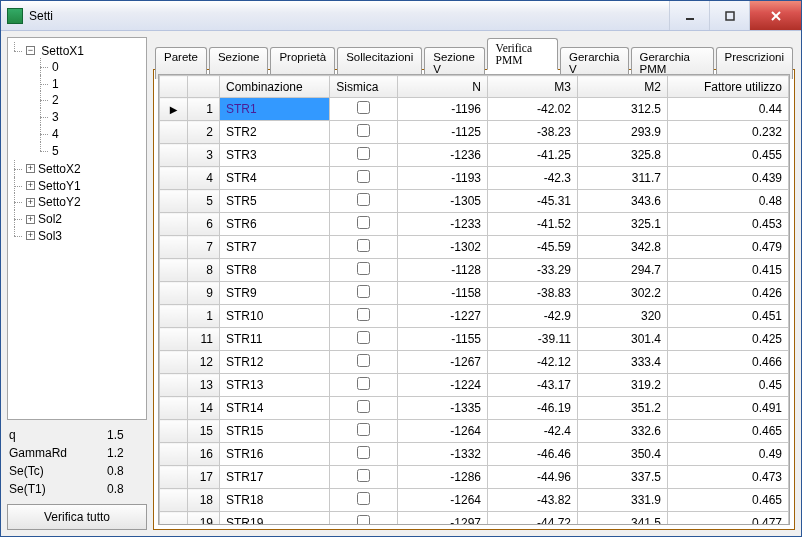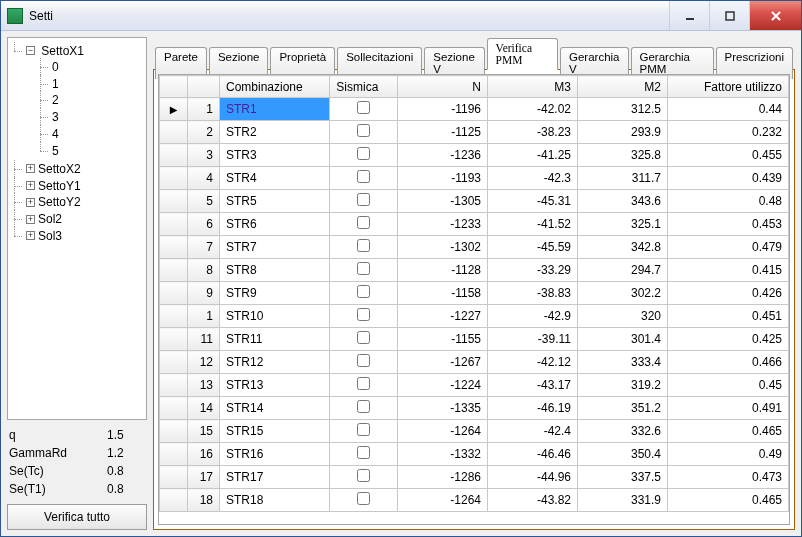--- a/index.html
+++ b/index.html
@@ -461,20 +461,30 @@
                 <tr>
                   <th class="rowhead marker"></th>
                   <th class="rowhead idx">18</th>
                   <td>STR18</td>
                   <td class="chk"><input type="checkbox" style=""></td>
                   <td class="num">-1264</td>
                   <td class="num">-43.82</td>
                   <td class="num">331.9</td>
                   <td class="num">0.465</td>
                 </tr>
+                <tr>
+                  <th class="rowhead marker"></th>
+                  <th class="rowhead idx">19</th>
+                  <td>STR19</td>
+                  <td class="chk"><input type="checkbox" style=""></td>
+                  <td class="num">-1297</td>
+                  <td class="num">-44.72</td>
+                  <td class="num">341.5</td>
+                  <td class="num">0.477</td>
+                </tr>
               </tbody>
           </table>
         </div>
       </div>
     </div>
 
   </div>
 </div>
 
 </body></html>

